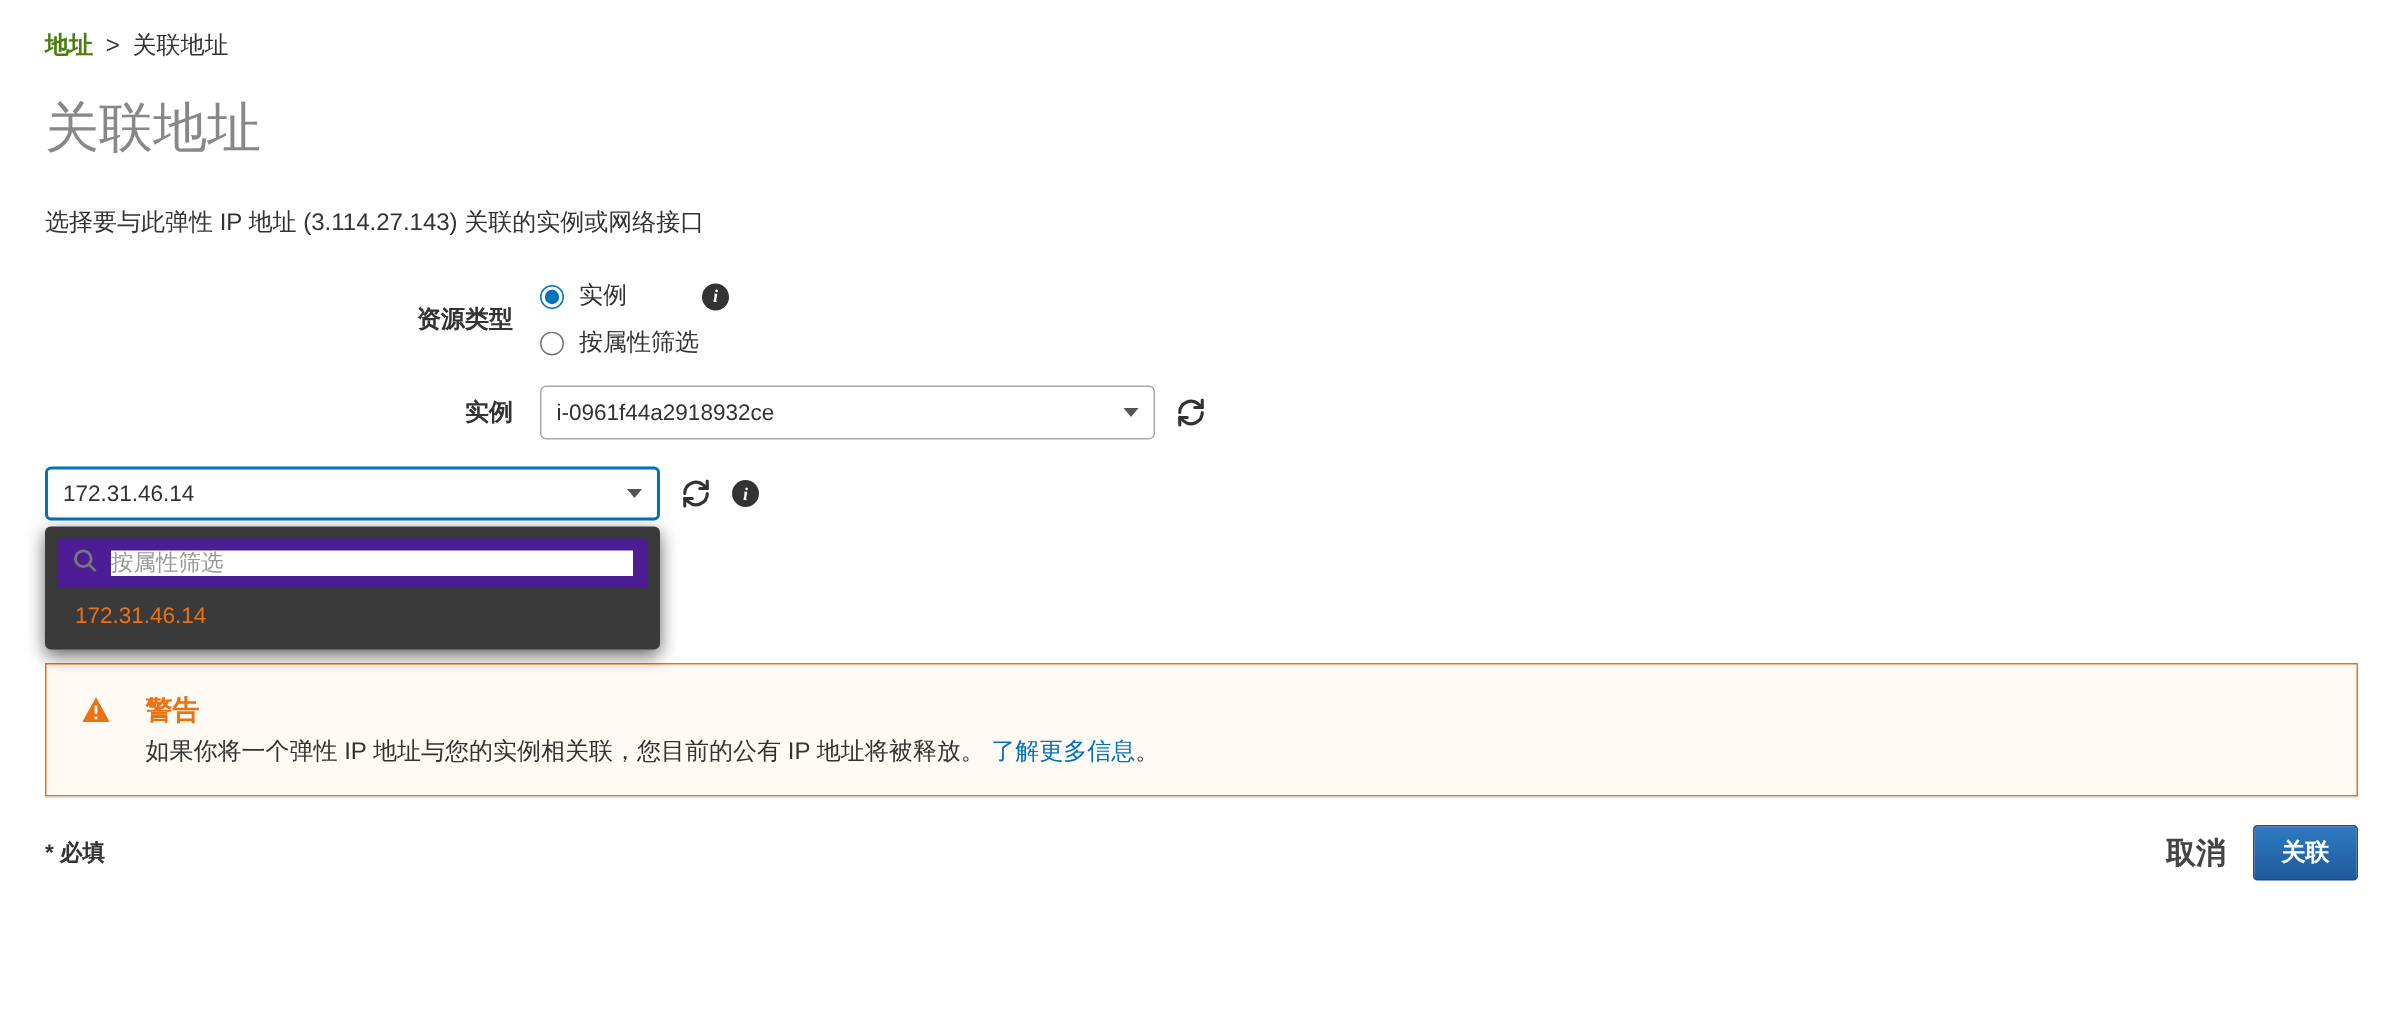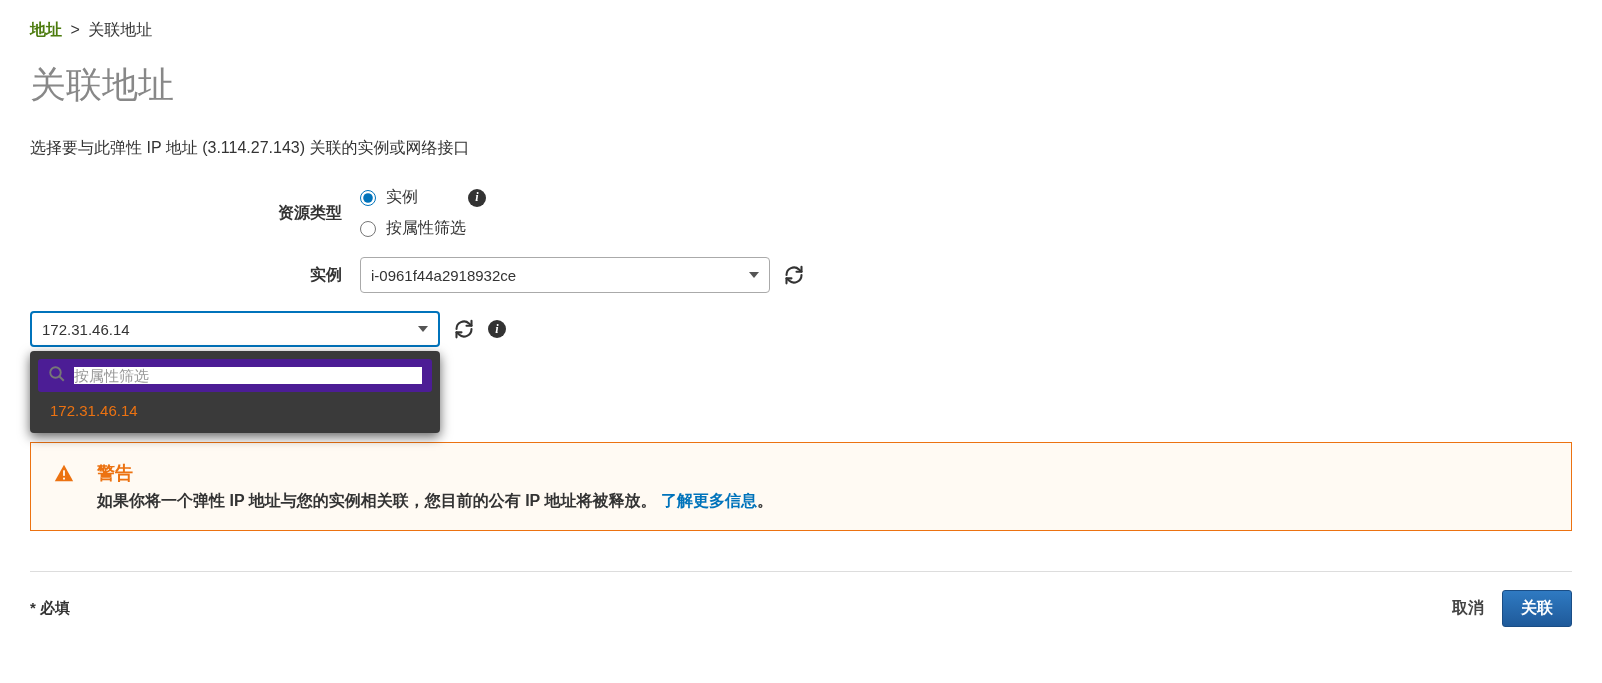--- a/index.html
+++ b/index.html
@@ -167,49 +167,47 @@
     .warning-icon svg { width: 22px; height: 22px; }
     .warning-content .warning-title {
       color: #ec7211;
       font-size: 18px;
       font-weight: 600;
       margin-bottom: 6px;
     }
     .warning-content .warning-text {
       font-size: 16px;
       color: #333;
-      font-weight: bold;
     }
     .warning-content .warning-text a {
       color: #0073bb;
       text-decoration: none;
     }
 
     .footer-bar {
       border-top: 1px solid #ddd;
-      margin-top: 40px;
       padding-top: 18px;
       display: flex;
       align-items: center;
       justify-content: space-between;
     }
     .required-note {
       font-size: 15px;
       font-weight: 600;
     }
     .footer-buttons {
       display: flex;
       gap: 18px;
       align-items: center;
     }
     .btn-cancel {
       background: none;
       border: none;
       color: #444;
-      font-size: 16px;
+      font-size: 20px;
       cursor: pointer;
       font-weight: 600;
     }
     .btn-primary {
       background: linear-gradient(#2f7ac2, #1f5a9a);
       border: 1px solid #1a4d85;
       color: #fff;
       font-size: 16px;
       font-weight: 600;
       padding: 7px 18px;

